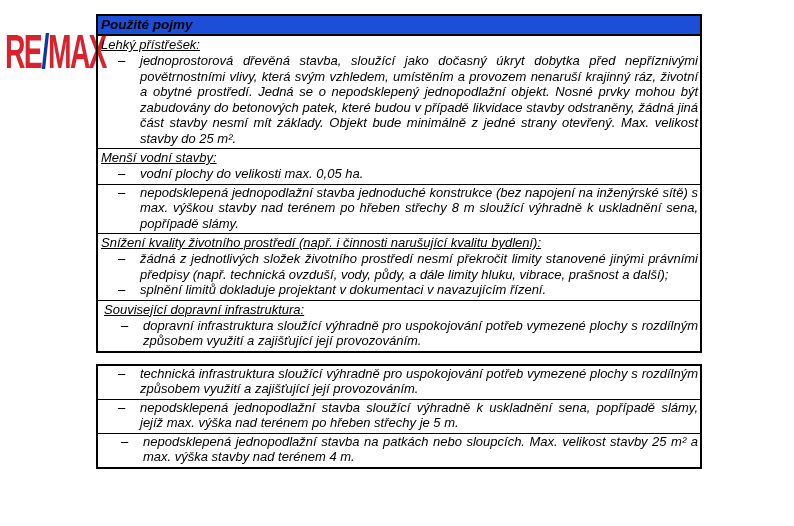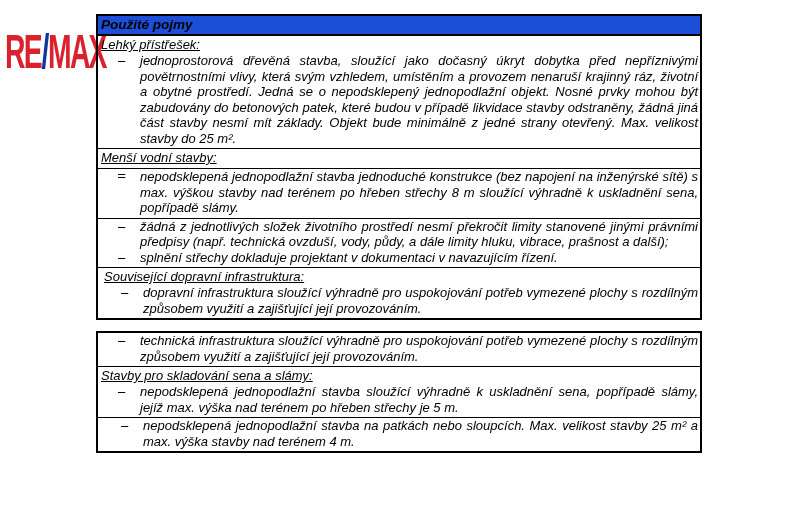--- a/index.html
+++ b/index.html
@@ -91,43 +91,43 @@
     <div class="hdr-row" style="background: #1d4ed8; font-style: italic;">
       <span>Použité pojmy</span>
     </div>
     <div class="rows">
         <div class="row">
           <div class="term">Lehký přístřešek:</div>
           <div class="item"><span class="dash">–</span><span>jednoprostorová dřevěná stavba, sloužící jako dočasný úkryt dobytka před nepříznivými povětrnostními vlivy, která svým vzhledem, umístěním a provozem nenaruší krajinný ráz, životní a obytné prostředí. Jedná se o nepodsklepený jednopodlažní objekt. Nosné prvky mohou být zabudovány do betonových patek, které budou v případě likvidace stavby odstraněny, žádná jiná část stavby nesmí mít základy. Objekt bude minimálně z jedné strany otevřený. Max. velikost stavby do 25 m².</span></div>
         </div>
         <div class="row">
           <div class="term">Menší vodní stavby:</div>
-          <div class="item"><span class="dash">–</span></div>
+          <div class="item"><span class="dash">–</span><span>vodní plochy do velikosti max. 0,05 ha.</span></div>
         </div>
         <div class="row">
           <div class="item"><span class="dash">–</span><span>nepodsklepená jednopodlažní stavba jednoduché konstrukce (bez napojení na inženýrské sítě) s max. výškou stavby nad terénem po hřeben střechy 8 m sloužící výhradně k uskladnění sena, popřípadě slámy.</span></div>
         </div>
         <div class="row">
+          <div class="term">Snížení kvality životního prostředí (např. i činnosti narušující kvalitu bydlení):</div>
           <div class="item"><span class="dash">–</span><span>žádná z jednotlivých složek životního prostředí nesmí překročit limity stanovené jinými právními předpisy (např. technická ovzduší, vody, půdy, a dále limity hluku, vibrace, prašnost a další);</span></div>
-          <div class="item"><span class="dash">–</span><span>splnění střechy dokladuje projektant v dokumentaci v navazujícím řízení.</span></div>
+          <div class="item"><span class="dash">–</span><span>splnění limitů dokladuje projektant v dokumentaci v navazujícím řízení.</span></div>
         </div>
         <div class="row">
           <div class="term">Související dopravní infrastruktura:</div>
           <div class="item"><span class="dash">–</span><span>dopravní infrastruktura sloužící výhradně pro uspokojování potřeb vymezené plochy s rozdílným způsobem využití a zajišťující její provozováním.</span></div>
         </div>
       </div>
   </div>
   <div class="gap"></div>
   <div class="tbl">
     <div class="rows">
         <div class="row">
           <div class="item"><span class="dash">–</span><span>technická infrastruktura sloužící výhradně pro uspokojování potřeb vymezené plochy s rozdílným způsobem využití a zajišťující její provozováním.</span></div>
         </div>
         <div class="row">
-          <div class="term">Stavby pro skladování sena a slámy:</div>
           <div class="item"><span class="dash">–</span><span>nepodsklepená jednopodlažní stavba sloužící výhradně k uskladnění sena, popřípadě slámy, jejíž max. výška nad terénem po hřeben střechy je 5 m.</span></div>
         </div>
         <div class="row">
           <div class="item"><span class="dash">–</span><span>nepodsklepená jednopodlažní stavba na patkách nebo sloupcích. Max. velikost stavby 25 m² a max. výška stavby nad terénem 4 m.</span></div>
         </div>
       </div>
   </div>
 </div>
 
 </body></html>

